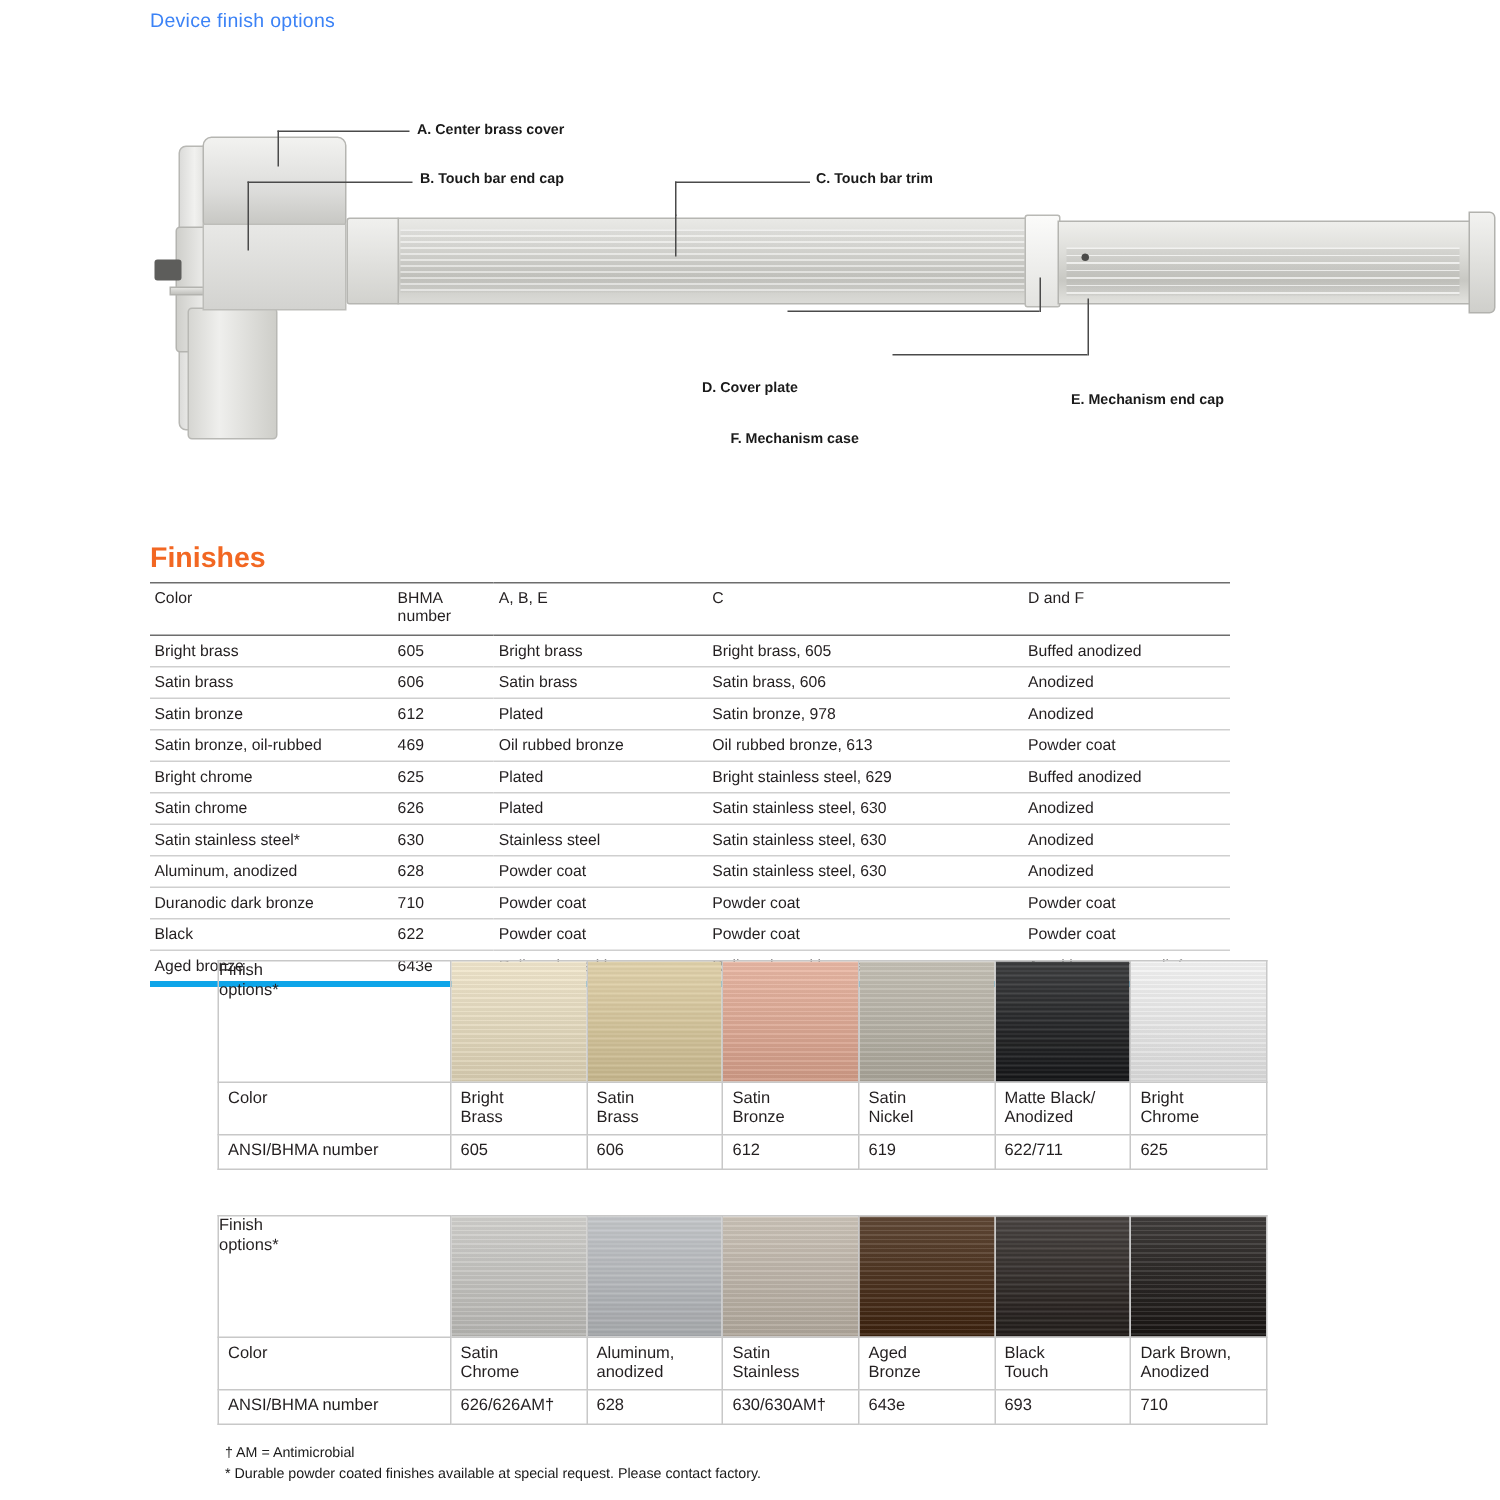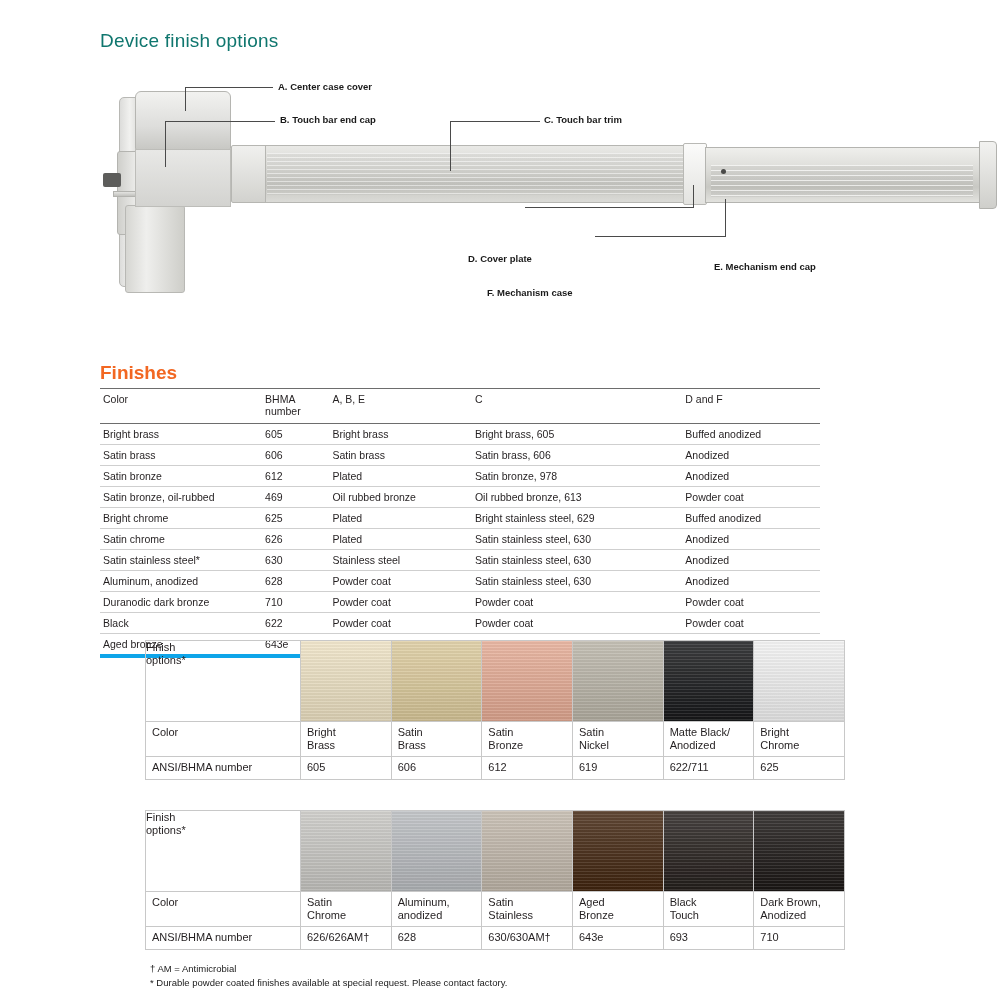--- a/index.html
+++ b/index.html
@@ -8,23 +8,23 @@
     width: 1000px; height: 1000px;
     background: #ffffff;
     font-family: "Liberation Sans", sans-serif;
     color: #231f20;
   }
   .page { position: relative; width: 1000px; height: 1000px; overflow: hidden; }
 
   
   .doc-title {
     position: absolute;
-    left: 100px; top: 30px;
-    font-size: 19px;
-    color: #0f766e;
+    left: 100px; top: 6px;
+    font-size: 13px;
+    color: #3b82f6;
     letter-spacing: .2px;
   }
 
   
   .diagram { position: absolute; left: 95px; top: 65px; width: 830px; height: 250px; }
   .callout-label {
     position: absolute;
     font-size: 9.5px;
     font-weight: bold;
     color: #1a1a1a;
@@ -212,21 +212,21 @@
     <div class="leader" style="left:355px; top:56px; width:90px; height:1px;"></div>
     <div class="leader" style="left:355px; top:56px; width:1px; height:23px;"></div>
 
     <div class="leader" style="left:430px; top:142px; width:1px; height:0;"></div>
     <div class="leader" style="left:430px; top:142px; width:168px; height:1px;"></div>
     <div class="leader" style="left:598px; top:120px; width:1px; height:23px;"></div>
 
     <div class="leader" style="left:500px; top:171px; width:130px; height:1px;"></div>
     <div class="leader" style="left:630px; top:134px; width:1px; height:38px;"></div>
 
-    <div class="callout-label" style="left:183px; top:16px;">A. Center case cover</div>
+    <div class="callout-label" style="left:183px; top:16px;">A. Center brass cover</div>
     <div class="callout-label" style="left:185px; top:49px;">B. Touch bar end cap</div>
     <div class="callout-label" style="left:449px; top:49px;">C. Touch bar trim</div>
     <div class="callout-label" style="left:373px; top:188px;">D. Cover plate</div>
     <div class="callout-label" style="left:619px; top:196px;">E. Mechanism end cap</div>
     <div class="callout-label" style="left:392px; top:222px;">F. Mechanism case</div>
   </div>
 
   <div class="finishes-head">Finishes</div>
 
   <table class="ftable">

